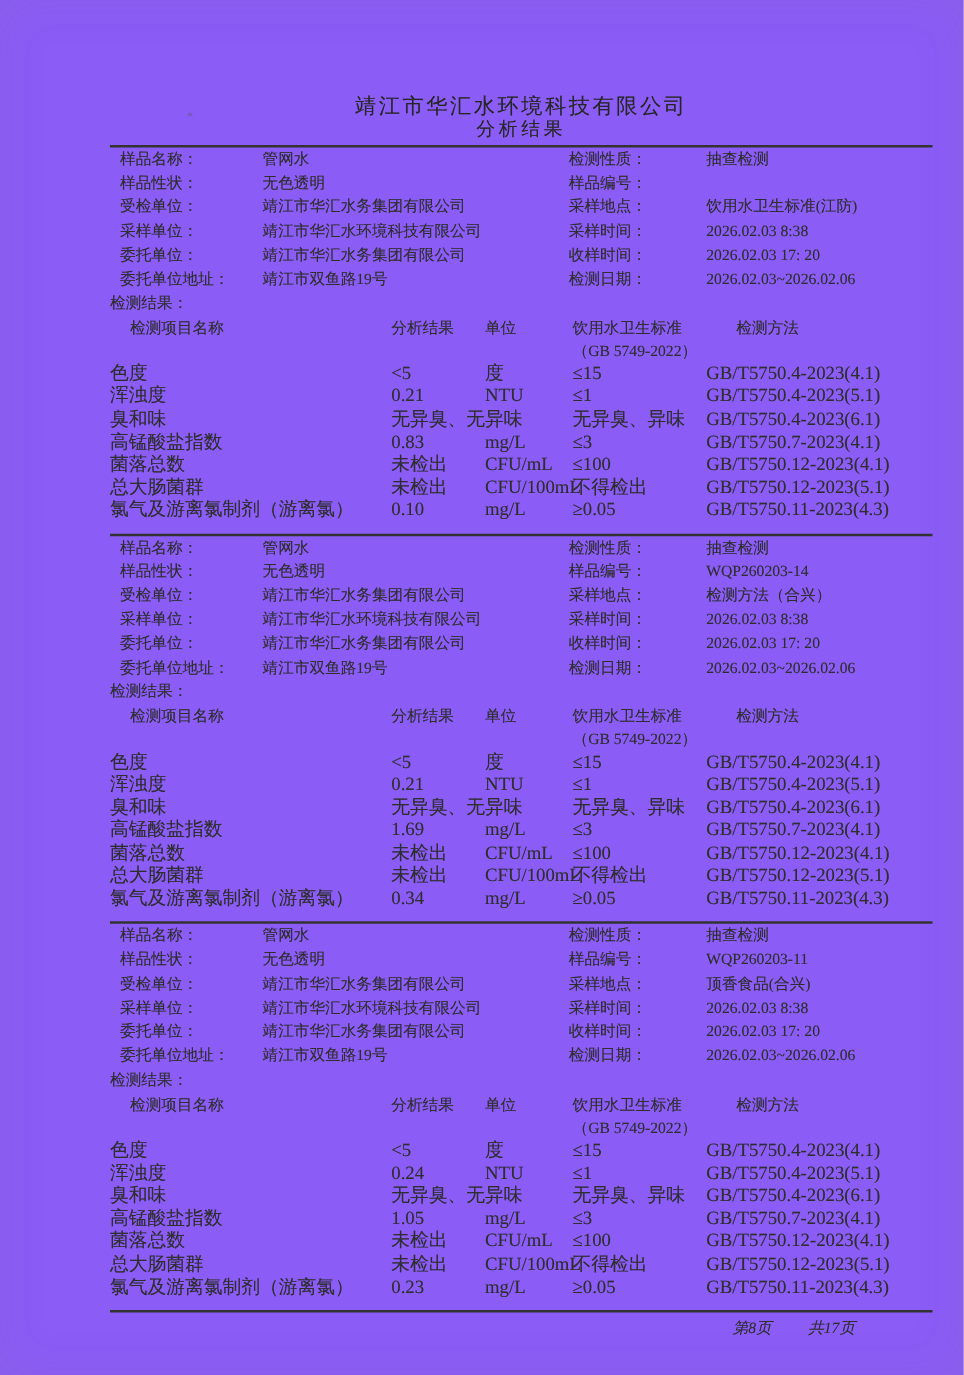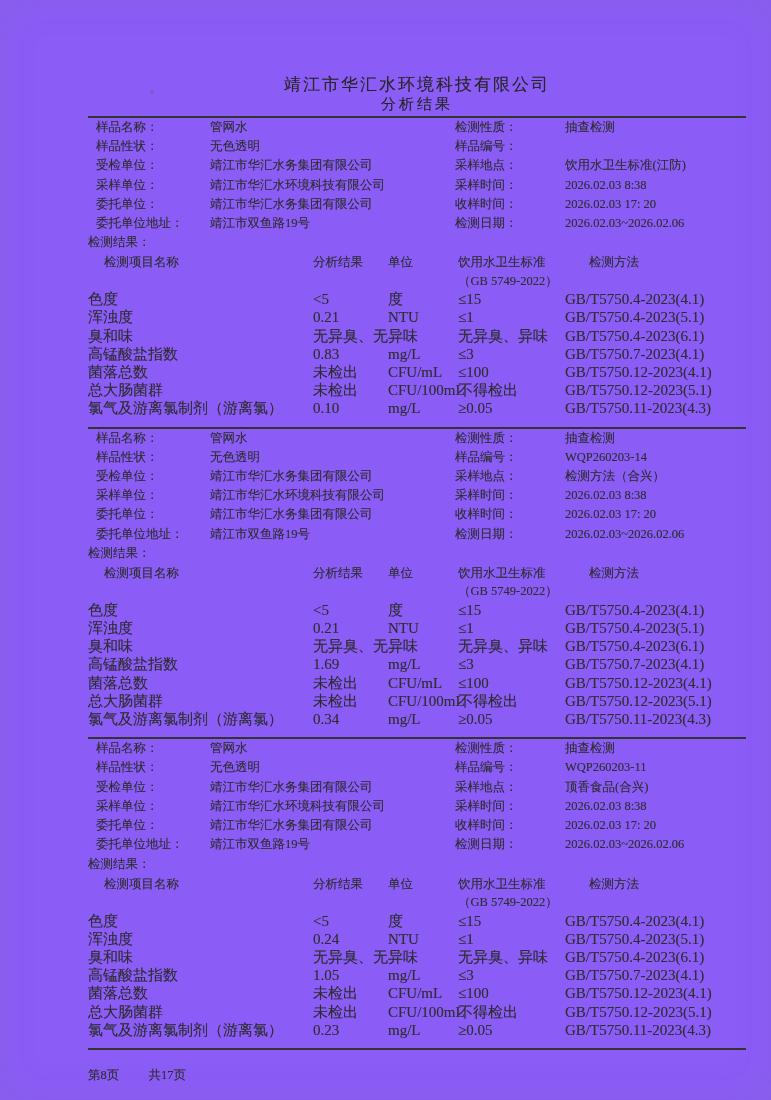--- a/index.html
+++ b/index.html
@@ -60,22 +60,24 @@
     white-space:nowrap;
   }
   .t-row span { overflow:visible; }
   .section-rule {
     border-bottom:2px solid #333;
     margin-top:9px;
   }
   .page-footer {
     font-size:12.5px;
     line-height:18px;
-    margin-top:16px;
+    margin-top:3px;
+    text-align:right;
     padding-right:62px;
+    font-style:italic;
   }
   .page-footer .pg-total { margin-left:26px; }
   .speck {
     position:absolute; left:150px; top:90px; width:4px; height:3px;
     background:rgba(90,90,90,0.35); border-radius:50%;
   }
   .txt { text-shadow:0 0 0.5px rgba(40,40,40,0.35); }
 </style>
 </head>
 <body>

